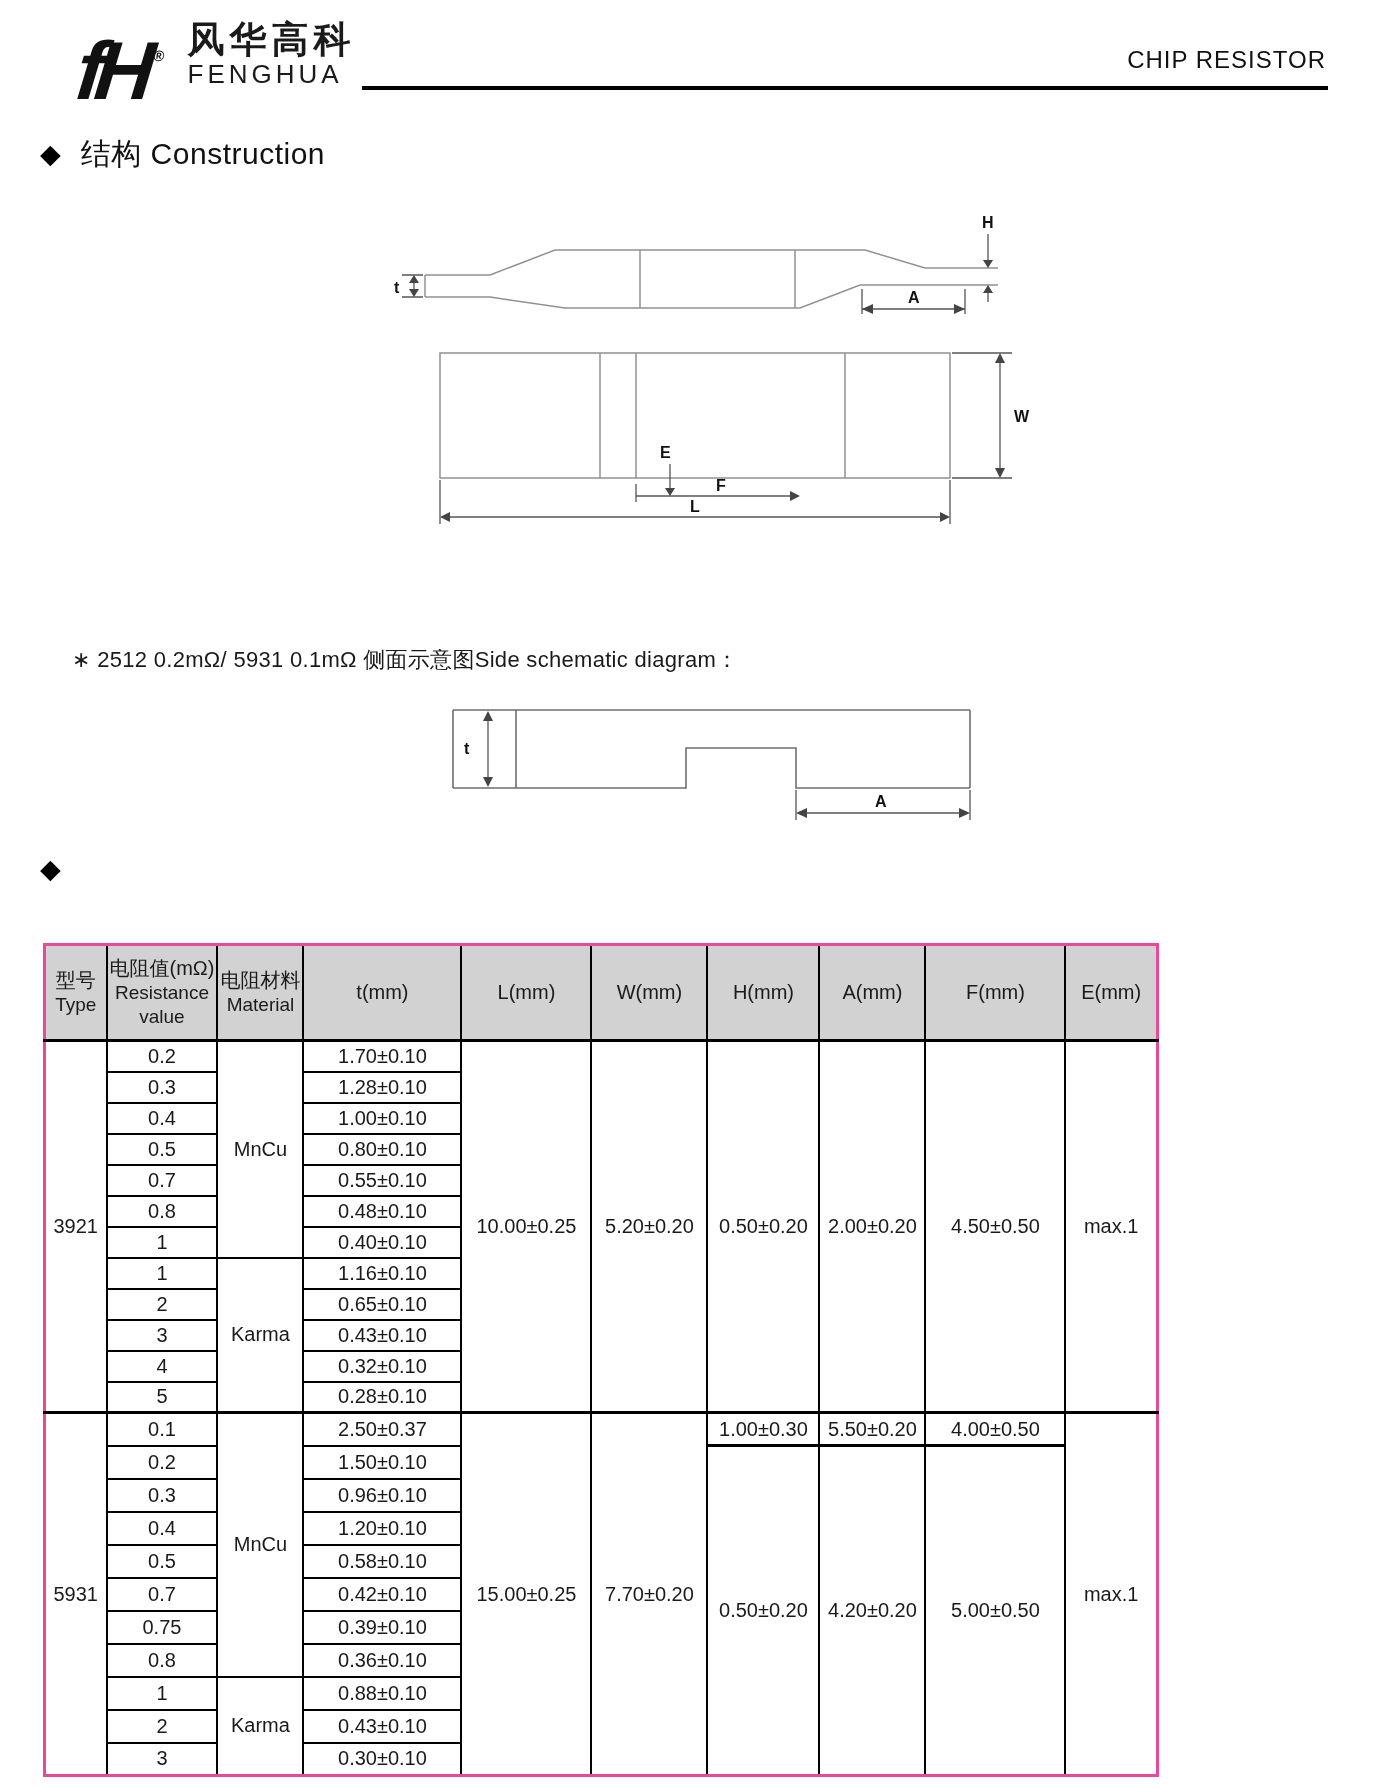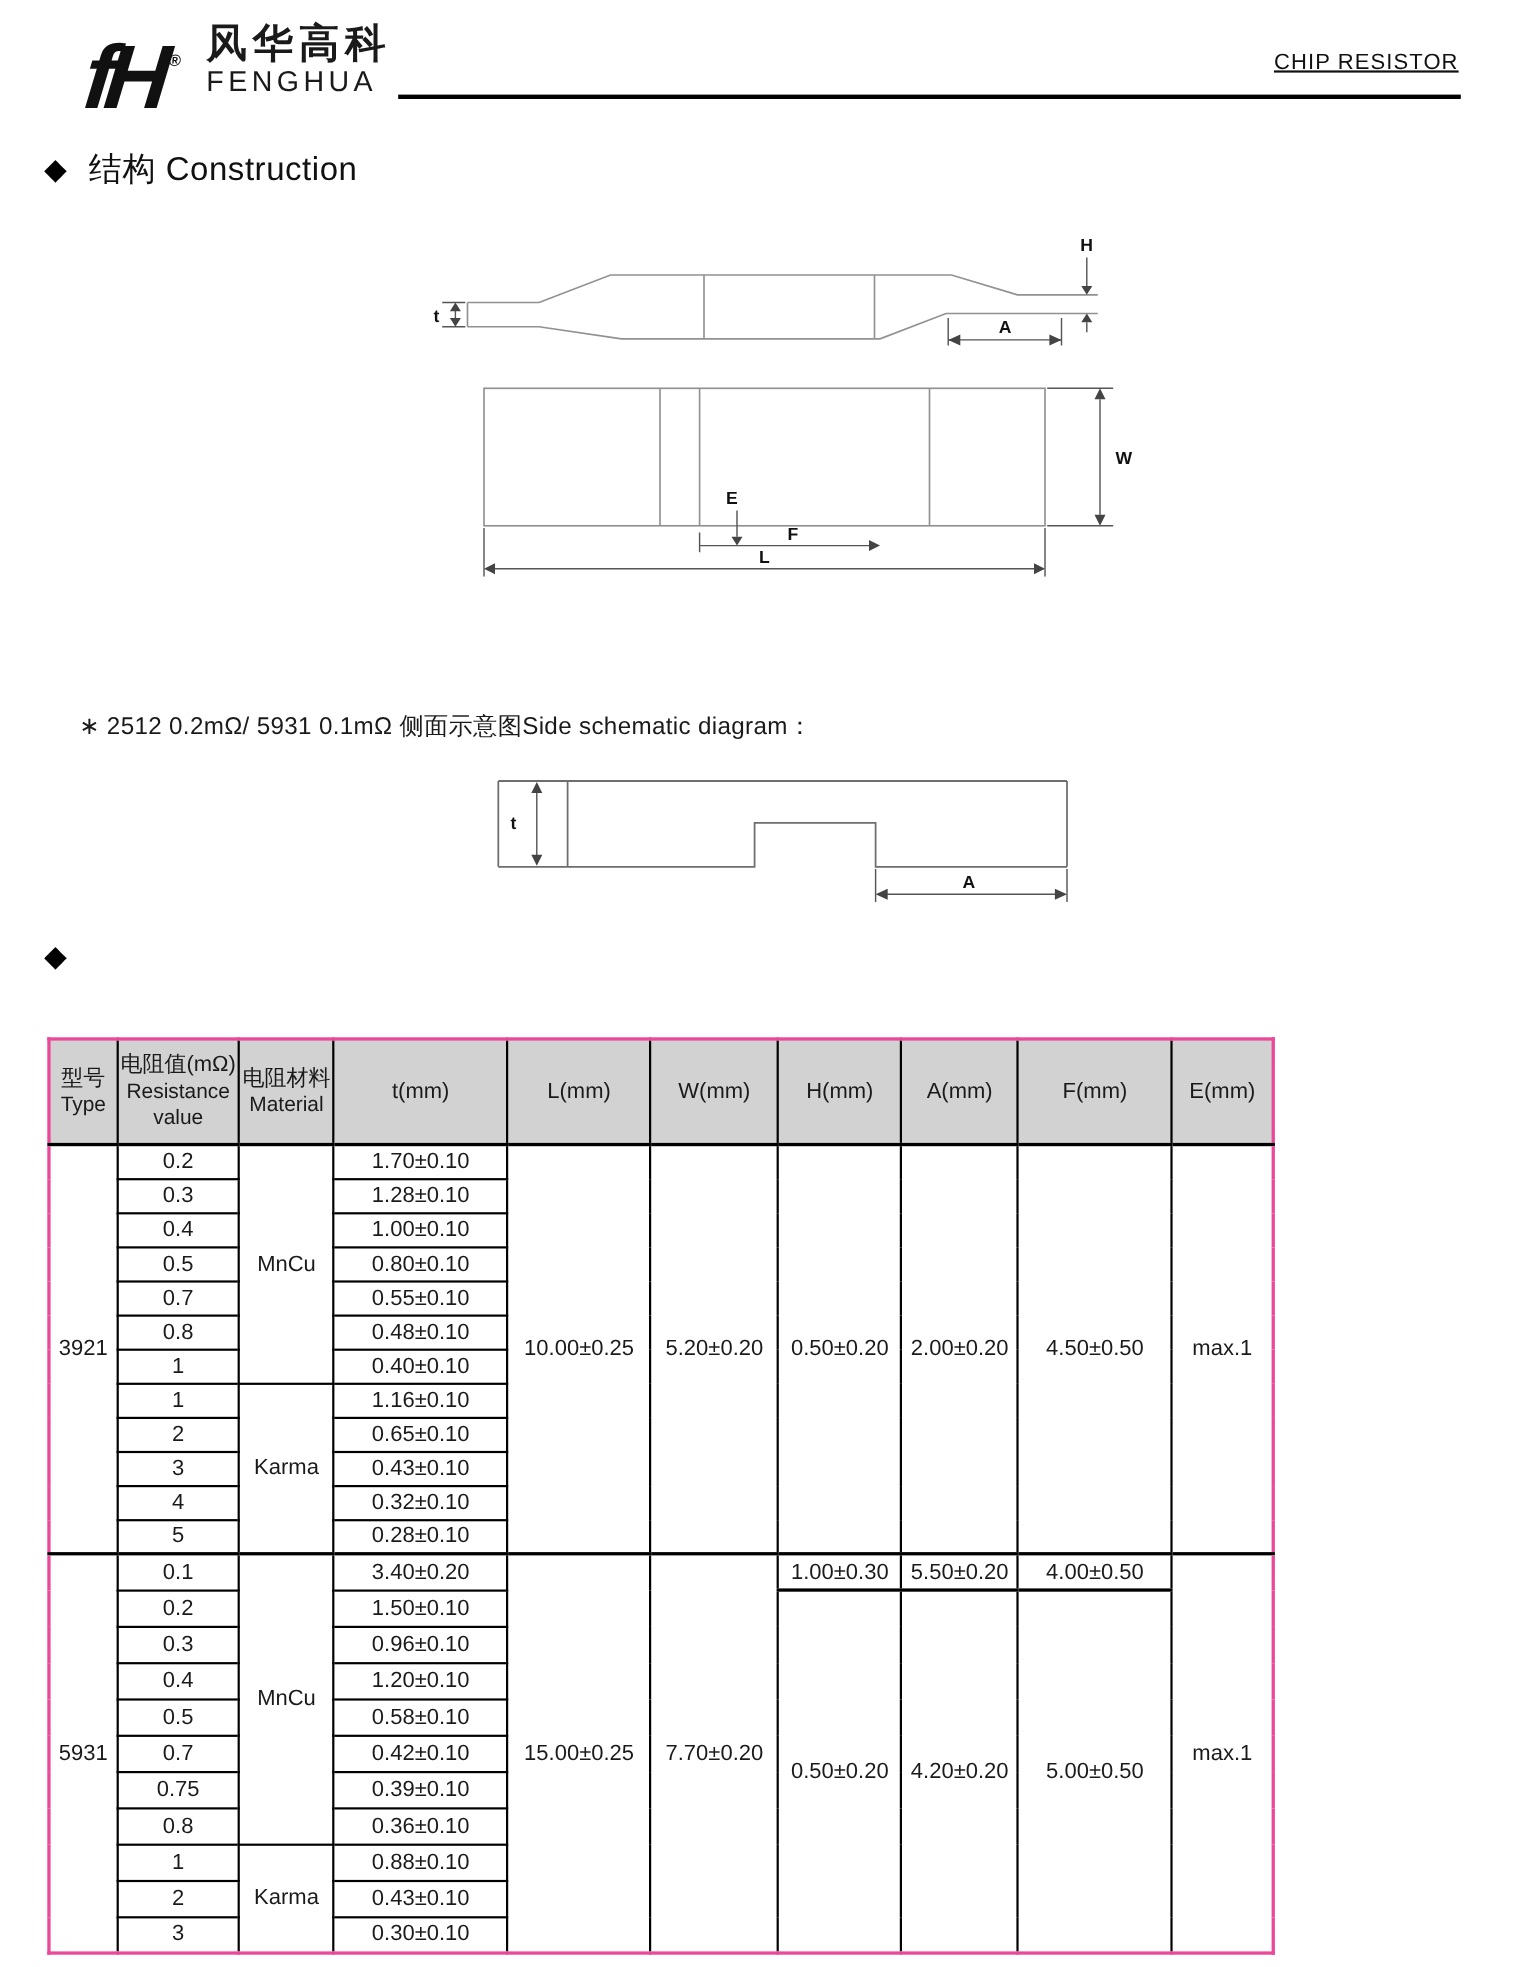--- a/index.html
+++ b/index.html
@@ -8,21 +8,21 @@
   .page { position:relative; width:1388px; height:1788px; background:#fff; overflow:hidden; }
 
   
   .brand { position:absolute; left:78px; top:12px; display:flex; gap:24px; align-items:flex-start; }
   .logo-mark { font-style:italic; font-weight:bold; font-size:82px; line-height:88px; transform:skewX(-6deg); color:#111; }
   .logo-mark .mark-text { letter-spacing:-9px; }
   .logo-mark .reg { font-style:normal; font-size:15px; vertical-align:38px; letter-spacing:0; margin-left:6px; }
   .brand-names { margin-top:8px; }
   .brand-cn { font-size:37px; font-weight:bold; letter-spacing:5px; line-height:1.1; }
   .brand-en { font-size:26px; font-weight:normal; letter-spacing:4px; line-height:1.0; }
-  .doc-title { position:absolute; right:62px; top:46px; font-size:20px; letter-spacing:1px; color:#111;text-decoration:underline; }
+  .doc-title { position:absolute; right:62px; top:46px; font-size:24px; letter-spacing:1px; color:#111; }
   .header-rule { position:absolute; left:362px; top:86px; width:966px; height:4px; background:#000; }
 
   
   .sec-head { position:absolute; left:40px; display:flex; align-items:center; gap:20px; }
   .sec-head .diamond { font-size:27px; line-height:1; color:#000; }
   .sec-head .sec-title { font-size:30px; color:#111; letter-spacing:0.5px; }
   #sec-construction { top:134px; }
   #sec-dimensions { top:856px; }
 
   
@@ -245,21 +245,21 @@
           <td>5</td>
           <td>0.28±0.10</td>
         </tr>
     </tbody>
 
     <tbody id="g1">
       <tr>
         <td rowspan="11">5931</td>
         <td>0.1</td>
         <td rowspan="8">MnCu</td>
-        <td>3.40±0.20</td>
+        <td>2.50±0.37</td>
         <td rowspan="11">15.00±0.25</td>
         <td rowspan="11">7.70±0.20</td>
         <td class="bb3">1.00±0.30</td>
         <td class="bb3">5.50±0.20</td>
         <td class="bb3">4.00±0.50</td>
         <td rowspan="11">max.1</td>
       </tr>
       <tr>
         <td>0.2</td>
         <td>1.50±0.10</td>

